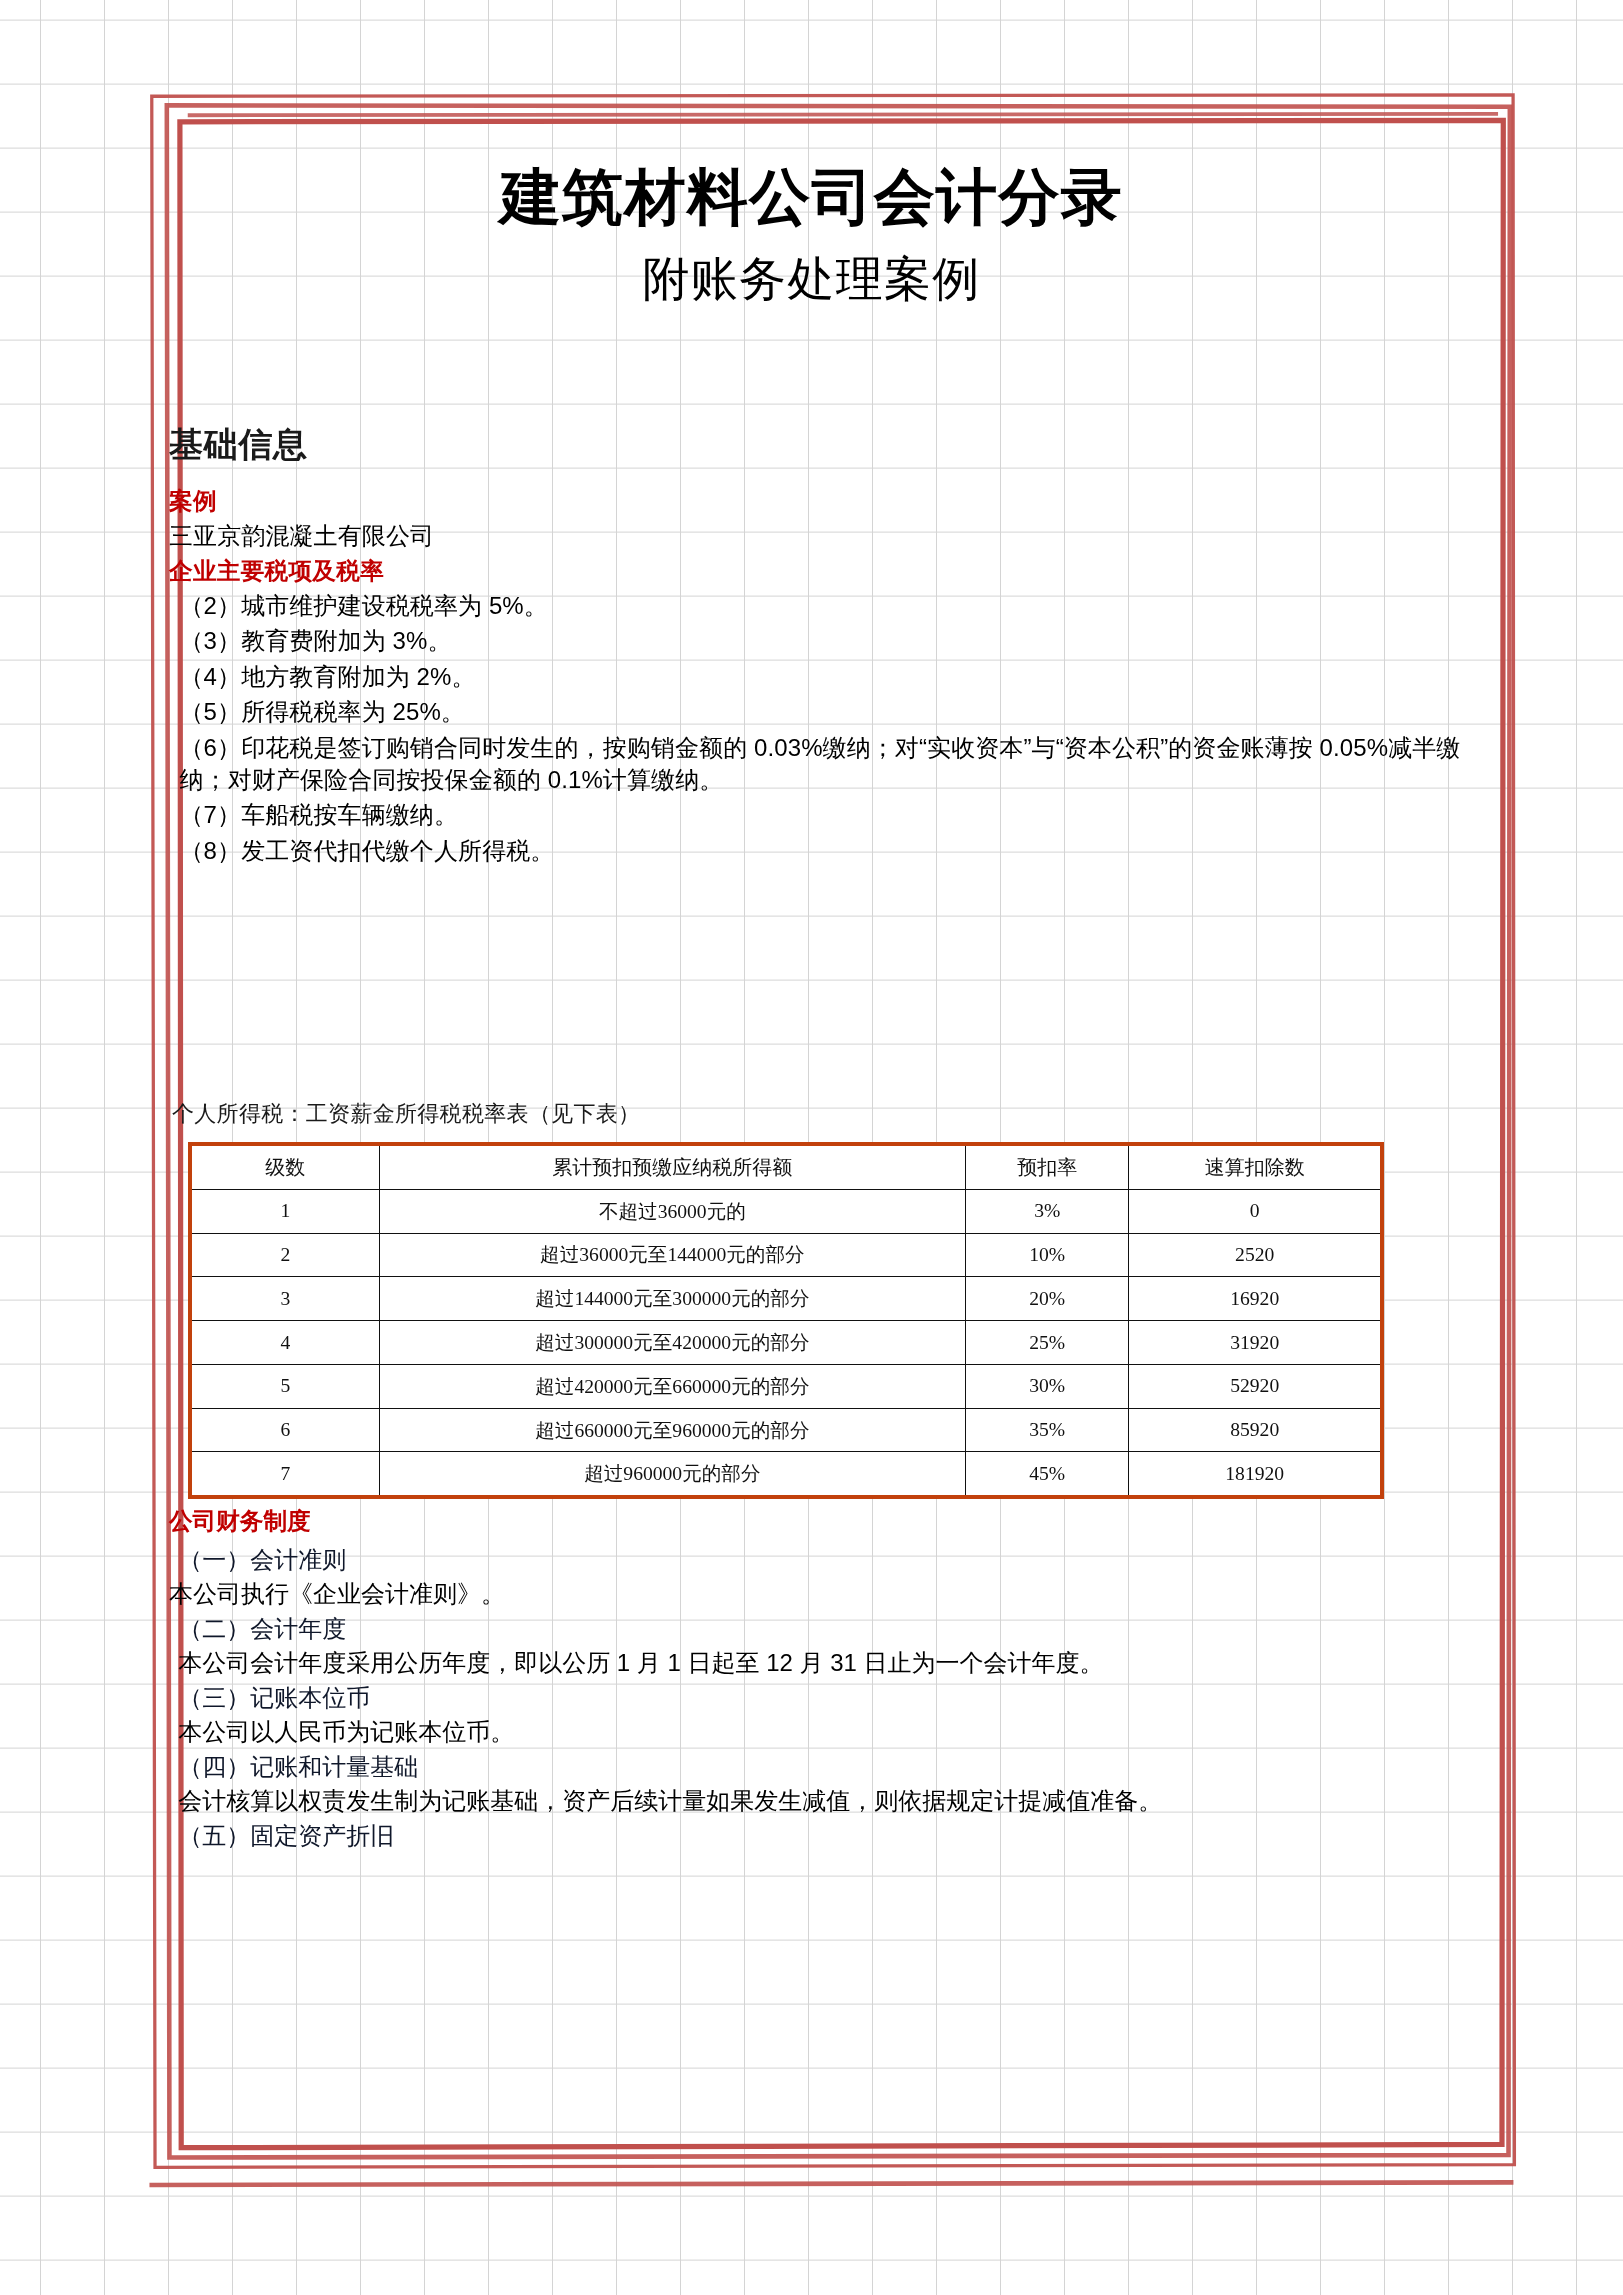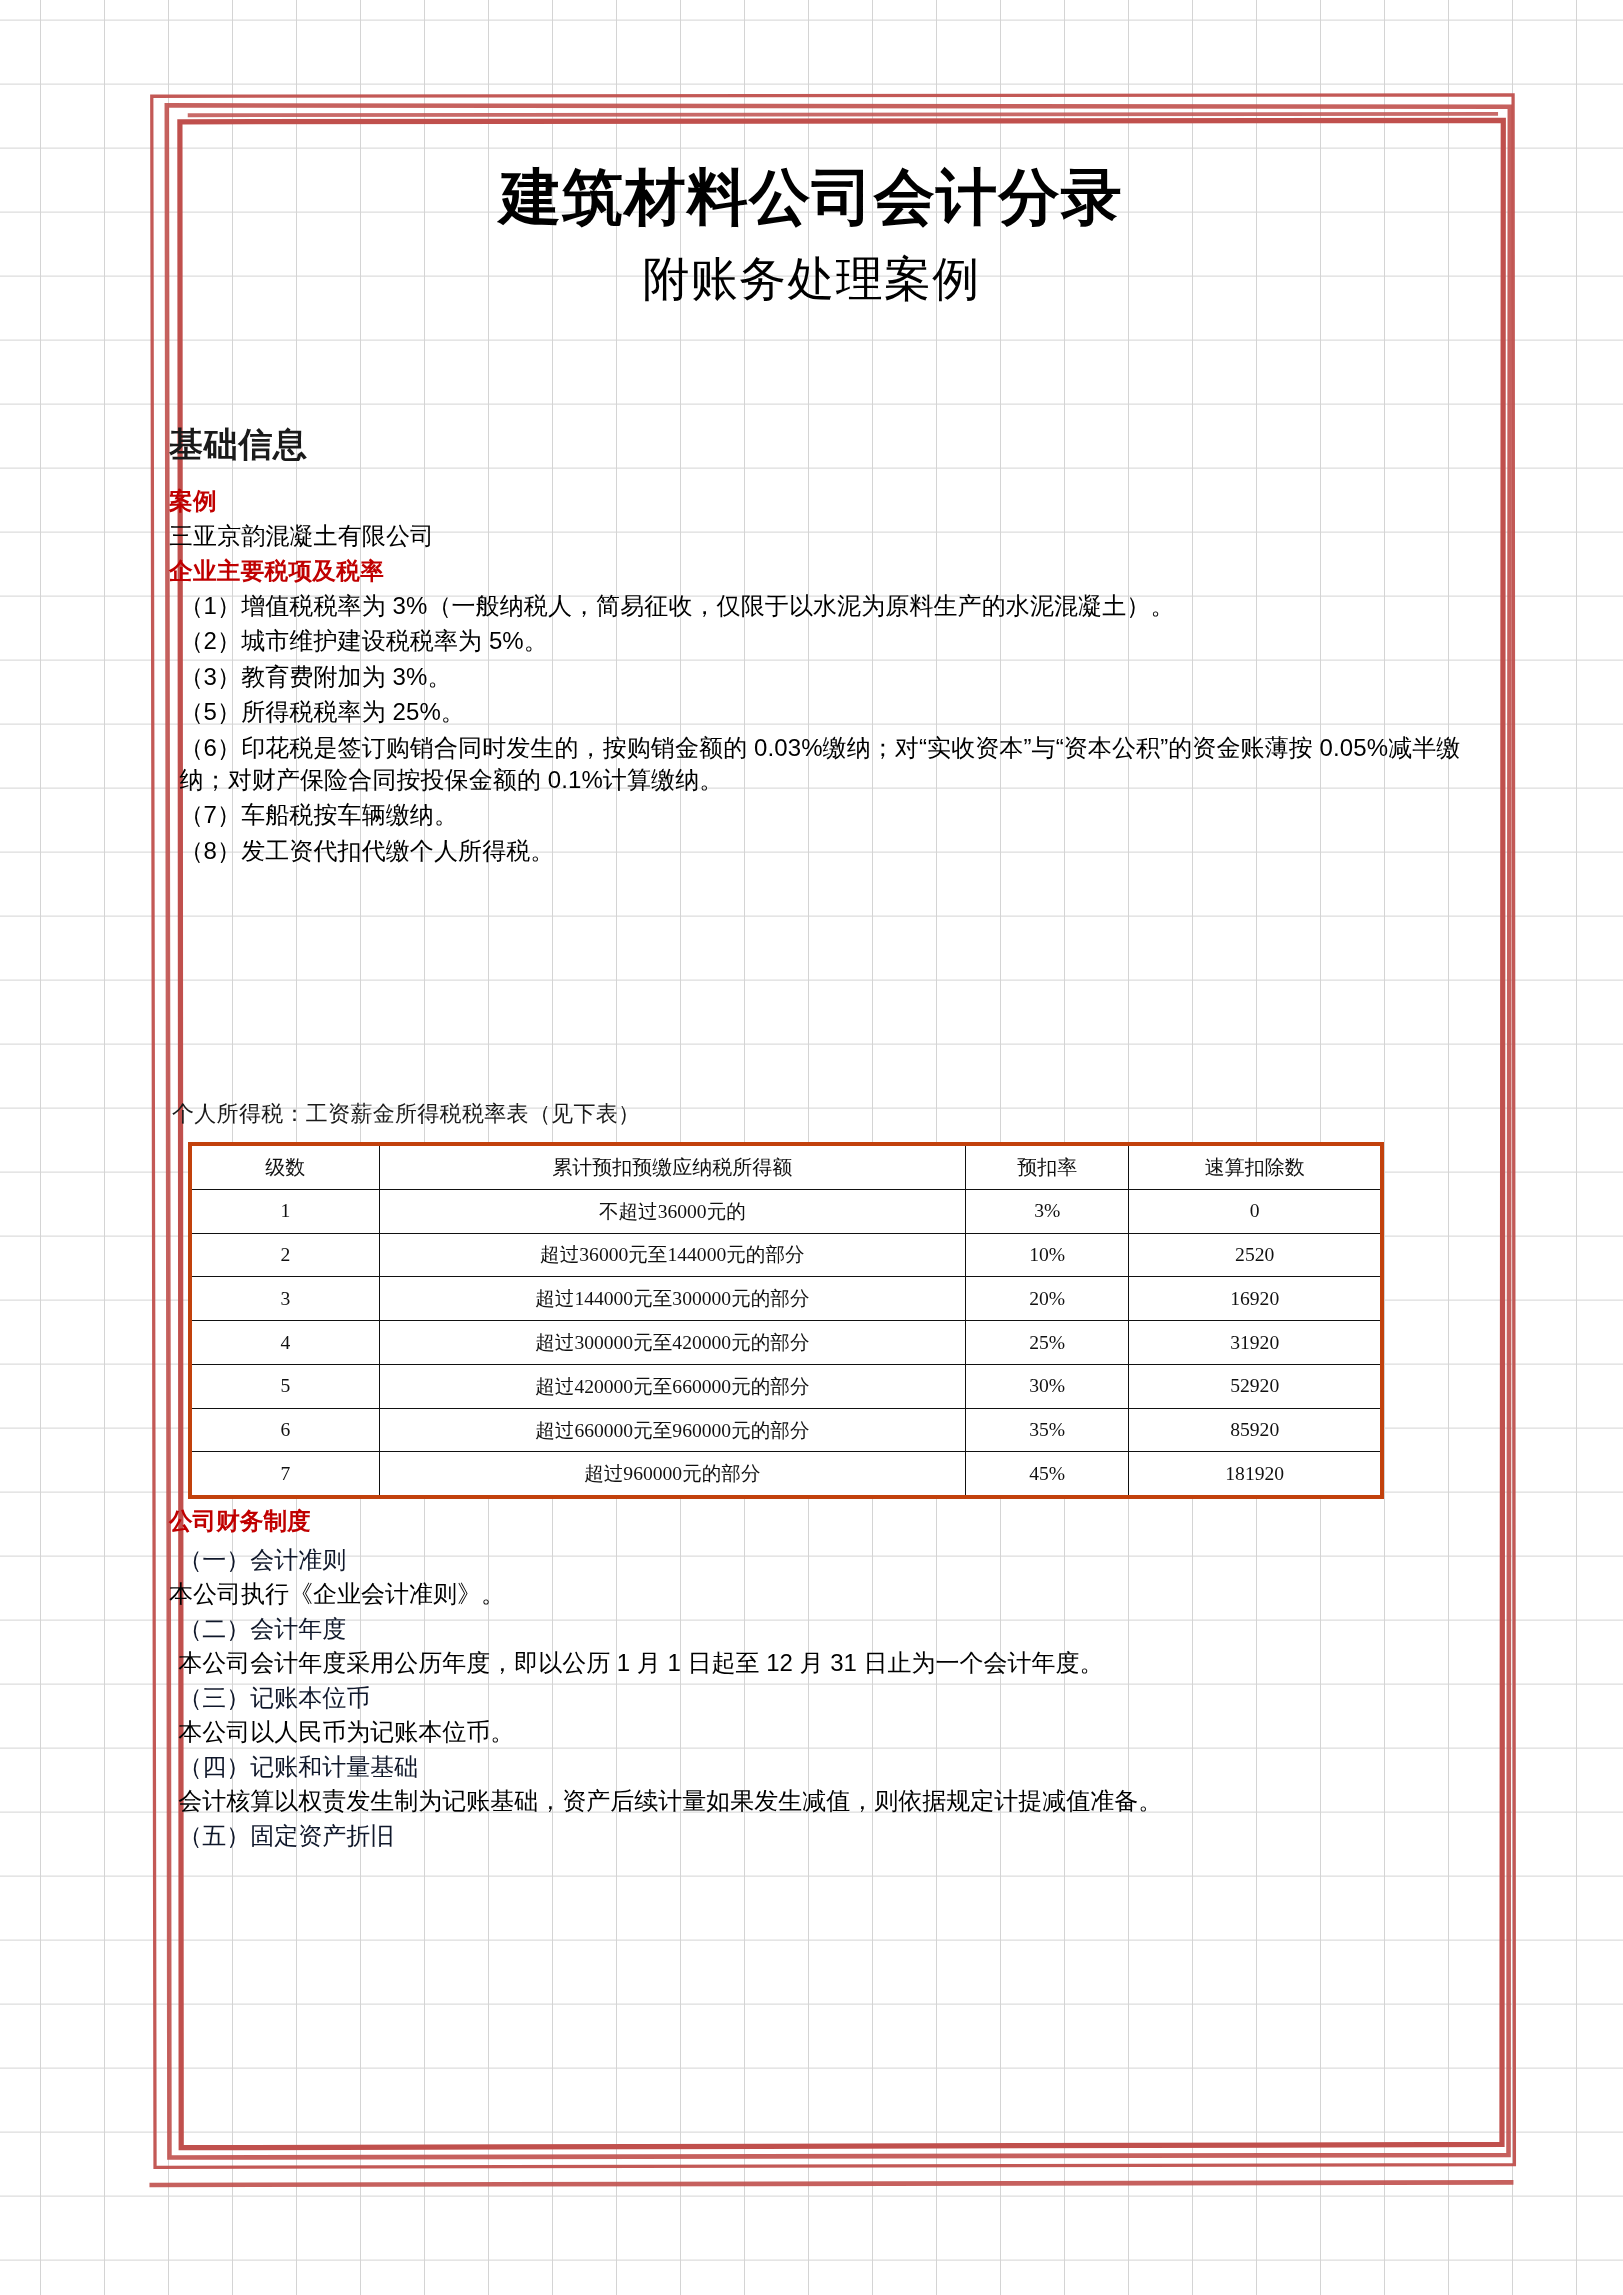--- a/index.html
+++ b/index.html
@@ -177,23 +177,23 @@
   <div id="section-basic">
 
     <div class="h1-black">基础信息</div>
 
     <div class="h2-red">案例</div>
 
     <div class="body-line">三亚京韵混凝土有限公司</div>
 
     <div class="h2-red" style="margin-top:2.6px;">企业主要税项及税率</div>
 
-    <div class="body-line indent1">（1）增值税税率为 3%（一般纳税人，简易征收，仅限于以水泥为原料生产的水泥混凝土）。</div>
     <div class="body-line indent1">（2）城市维护建设税税率为 5%。</div>
     <div class="body-line indent1">（3）教育费附加为 3%。</div>
+    <div class="body-line indent1">（4）地方教育附加为 2%。</div>
     <div class="body-line indent1">（5）所得税税率为 25%。</div>
     <div class="body-line indent1">（6）印花税是签订购销合同时发生的，按购销金额的 0.03%缴纳；对“实收资本”与“资本公积”的资金账薄按 0.05%减半缴纳；对财产保险合同按投保金额的 0.1%计算缴纳。</div>
     <div class="body-line indent1">（7）车船税按车辆缴纳。</div>
     <div class="body-line indent1">（8）发工资代扣代缴个人所得税。</div>
   </div>
 
   <div id="table-caption">个人所得税：工资薪金所得税税率表（见下表）</div>
 
   <table id="tax-table">
     <colgroup>

